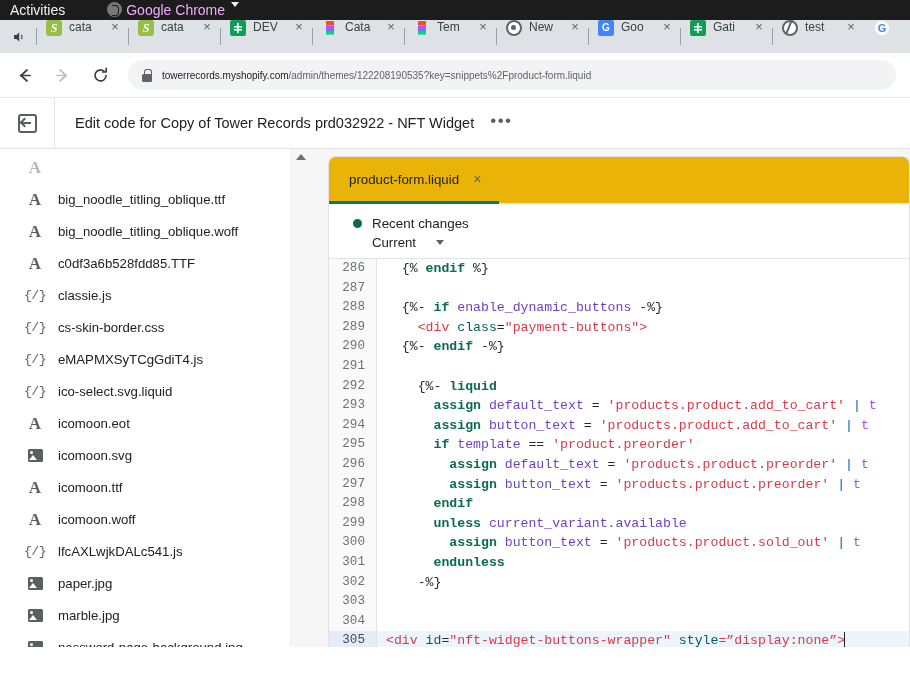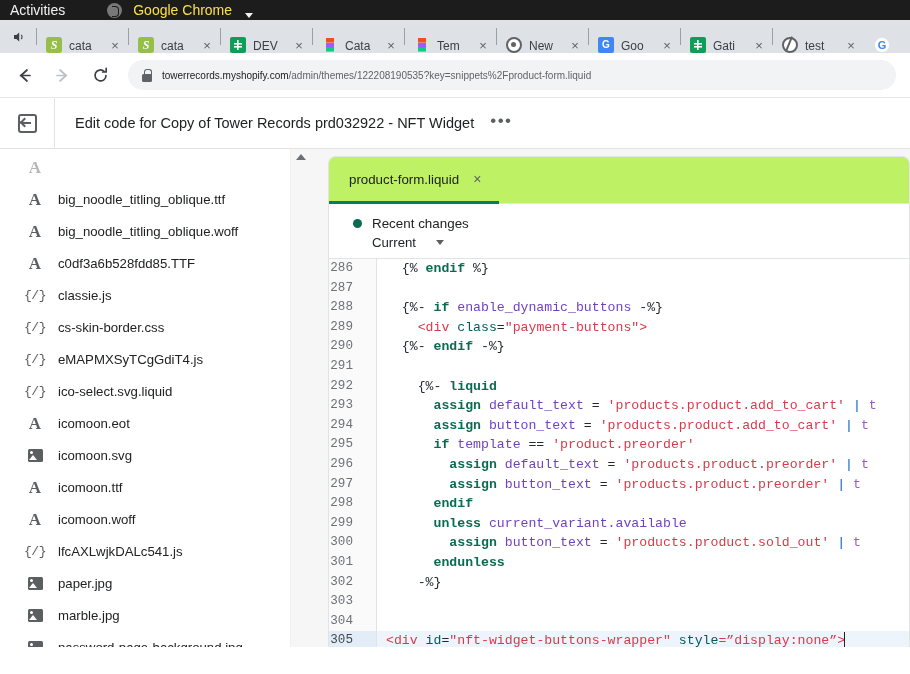--- a/index.html
+++ b/index.html
@@ -13,22 +13,22 @@
   
   #gnome-bar {
     height: 20px; width: 910px;
     background: #1c1c1c;
     display: flex; align-items: center;
     color: #ffffff; font-size: 13.5px;
     position: relative;
   }
   .gnome-activities { margin-left: 10px; font-size: 14px; color: #f2f2f2; }
   .gnome-app {
-    display: flex; align-items: flex-end; gap: 11px;
-    margin-left: 42px; font-size: 14px; color: #fde047;
+    display: flex; align-items: flex-start; gap: 4px;
+    margin-left: 42px; font-size: 14px; color: #f0abfc;
   }
   .chrome-dot {
     width: 15px; height: 15px; border-radius: 50%;
     background: #787878; position: relative; display: inline-block;
   }
   .chrome-dot::after {
     content: ""; position: absolute; left: 4.5px; top: 3px;
     width: 6px; height: 9px; border: 1.6px solid #1c1c1c;
     border-radius: 0 4px 4px 0; border-left: none;
   }
@@ -44,23 +44,23 @@
     background: #dee1e6;
     display: flex; align-items: flex-end;
     padding-left: 2px;
   }
   .tab-audio {
     width: 34px; height: 33px; display: flex;
     align-items: center; justify-content: center;
     color: #3c4043;
   }
   .tab {
-    display: flex; align-items: flex-end;
+    display: flex; align-items: flex-start;
     height: 33px; width: 92px; min-width: 92px;
-    padding: 12px 6px 0 10px;
+    padding: 0 6px 0 10px;
     position: relative;
     font-size: 12px; color: #3c4043;
     overflow: hidden;
   }
   .tab::before {
     content: ""; position: absolute; left: 0; top: 8px;
     height: 17px; width: 1px; background: #9aa0a6;
   }
   .tab .favicon {
     width: 16px; height: 16px; flex: 0 0 16px;
@@ -260,21 +260,21 @@
   #sb-gap {
     width: 8px; min-width: 8px; height: 498px; background: #f6f6f7;
   }
 
   
   #editor-pane {
     flex: 1 1 auto; height: 498px; background: #f6f6f7;
     padding: 7px 0 0 10px; overflow: hidden;
   }
   .editor-card {
-    background: #bef264; border: 1px solid #e1e3e5;
+    background: #eab308; border: 1px solid #e1e3e5;
     border-bottom: none;
     border-radius: 8px 8px 0 0;
     height: 491px; overflow: hidden;
   }
   .tabrow { height: 47px; display: flex; align-items: stretch; }
   .ed-tab {
     display: flex; align-items: center; gap: 14px;
     padding: 0 18px 0 20px;
     font-size: 13.3px; color: #202223;
     border-bottom: 3px solid #008060;
@@ -307,21 +307,21 @@
   .code-area {
     font-family: "Liberation Mono", monospace;
     font-size: 13.2px; line-height: 19.6px;
     background: #fff; position: relative;
     height: 395px; overflow: hidden;
   }
   .code-line { display: flex; height: 19.6px; white-space: pre; }
   .code-line.active { background: #eef4fb; }
   .ln {
     width: 48px; min-width: 48px; text-align: right;
-    padding-right: 23px; color: #6d7175; font-size: 12.6px;
+    padding-right: 11px; color: #6d7175; font-size: 12.6px;
     background: #fafafa; border-right: 1px solid #e1e3e5;
     line-height: 19.6px;
   }
   .code-line.active .ln { background: #e3edf8; color: #42474b; }
   .code-text { padding-left: 9px; line-height: 19.6px; overflow: hidden; }
   
   .t-plain { color: #24292e; }
   .t-tag   { color: #d73a49; }
   .t-attr  { color: #005c5c; }
   .t-str   { color: #d73a49; }

